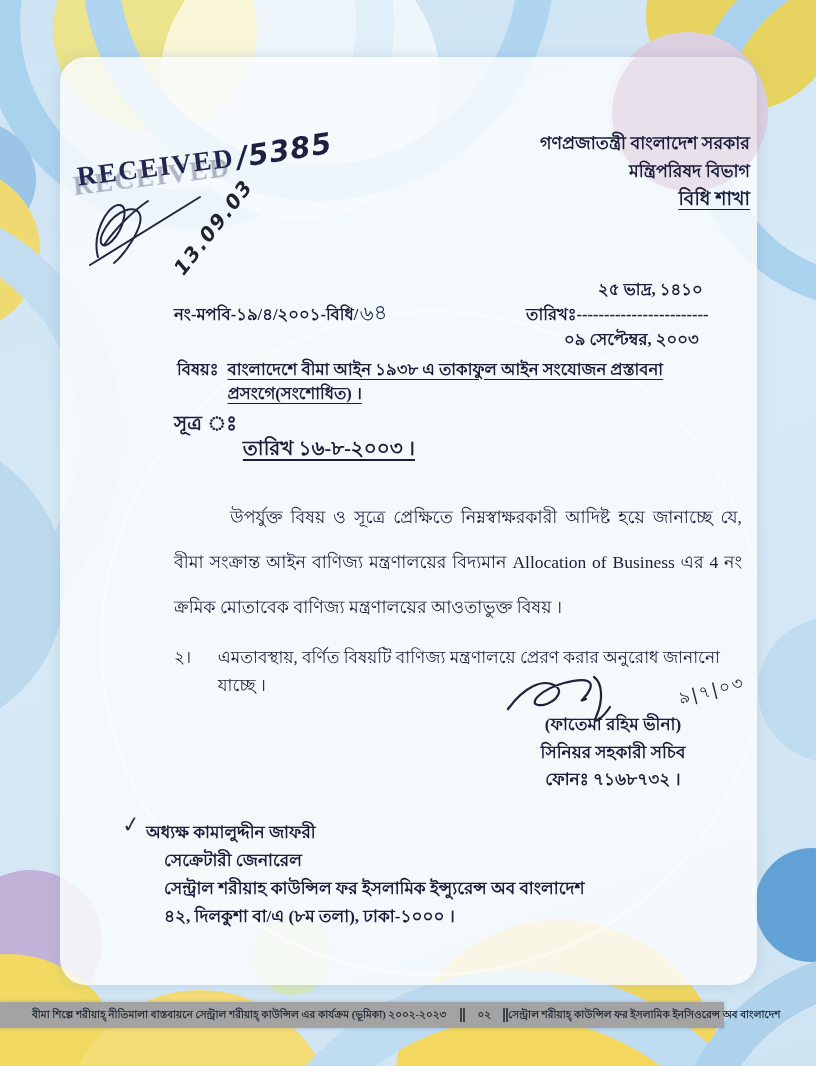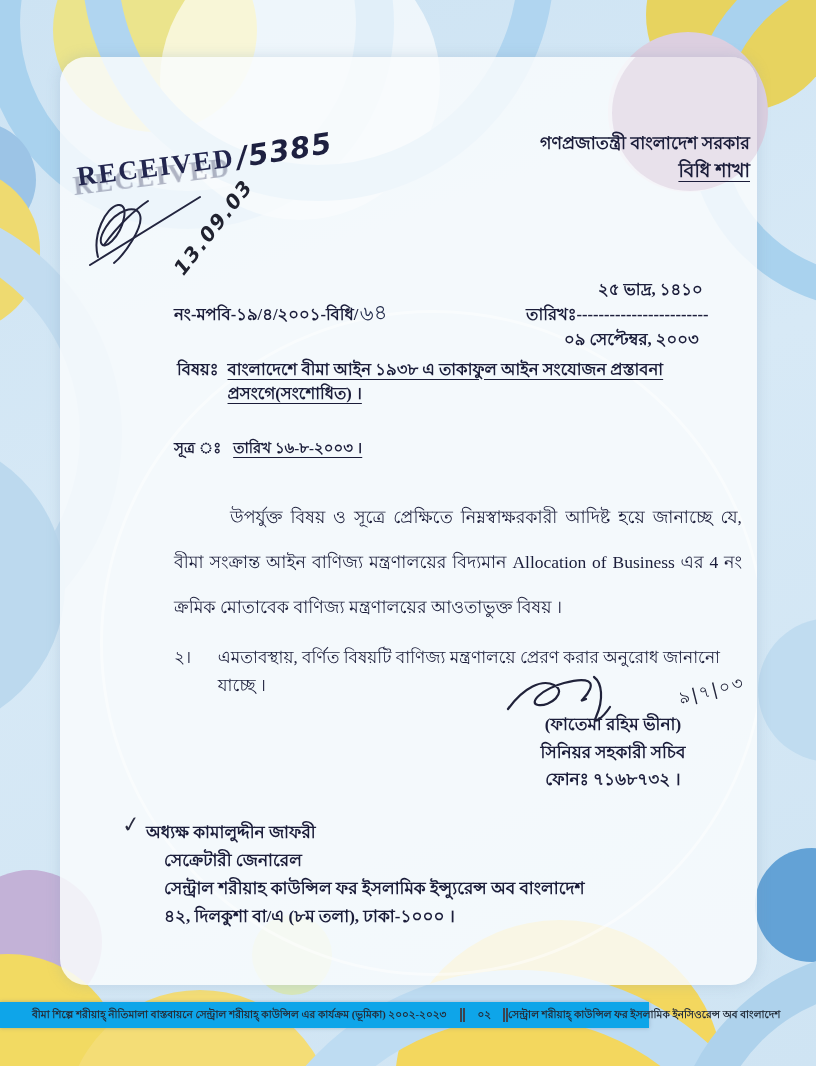--- a/index.html
+++ b/index.html
@@ -42,42 +42,42 @@
   .memo-hand{font-family:"DejaVu Sans",sans-serif;font-size:21px;font-weight:500;color:#27304f;display:inline-block;transform:rotate(-5deg);margin-left:2px;}
   .date-block{position:absolute;left:466px;top:220px;width:240px;font-size:16.5px;font-weight:600;line-height:25px;}
   .date-bn{padding-left:72px;}
   .date-greg{padding-left:38px;}
 
   
   .subject{position:absolute;left:117px;top:301px;width:572px;font-size:16.5px;font-weight:600;display:flex;gap:9px;line-height:24px;}
   .u{text-decoration:underline;text-underline-offset:4px;font-family:Liberation Serif, serif;}
 
   
-  .source{position:absolute;left:114px;top:354px;width:580px;font-size:15px;font-weight:600;display:flex;gap:12px;line-height:25px;align-items:flex-end;}
+  .source{position:absolute;left:114px;top:354px;width:580px;font-size:20px;font-weight:600;display:flex;gap:6px;line-height:25px;}
   .source .lbl{white-space:nowrap;}
 
   
   .para1{position:absolute;left:114px;top:438px;width:568px;font-size:17.5px;font-weight:500;line-height:45px;text-align:justify;text-indent:56px;}
   .para2{position:absolute;left:114px;top:587px;width:572px;font-size:17px;font-weight:500;display:flex;}
   .para2 .num{width:46px;}
 
   
   .sign{position:absolute;left:428px;top:612px;width:250px;text-align:center;font-size:17px;font-weight:600;line-height:27.5px;}
   .sign-date{position:absolute;right:-8px;top:8px;font-family:"DejaVu Sans",sans-serif;font-size:17px;font-weight:500;color:#22243a;transform:rotate(-14deg);letter-spacing:2px;}
   .sign-lines{margin-top:42px;}
 
   
   .addr{position:absolute;left:86px;top:762px;font-size:17px;font-weight:600;line-height:28px;}
   .addr .check{position:absolute;left:-24px;top:-8px;font-size:22px;font-weight:400;transform:rotate(-8deg);color:#2a2c40;}
   .addr .ind{margin-left:18px;}
 
   
   .footer{
-    position:absolute;left:0;top:1002px;width:649px;height:26px;z-index:9;
-    background:#0ea5e9;display:flex;align-items:center;
+    position:absolute;left:0;top:1002px;width:724px;height:26px;z-index:9;
+    background:#a3a3a3;display:flex;align-items:center;
     font-size:10.5px;font-weight:700;color:#232d3a;
     box-shadow:0 0 4px rgba(80,100,130,.35);
   }
   .footer .ltext{margin-left:32px;white-space:nowrap;}
   .footer .pageno{margin-left:14px;padding:0 12px;border-left:5px double #3c4450;border-right:5px double #3c4450;line-height:14px;}
   .footer .rtext{margin-left:auto;margin-right:26px;white-space:nowrap;}
 </style>
 </head>
 <body>
 
@@ -116,20 +116,21 @@
       <g fill="none" stroke="#23253f" stroke-width="2" stroke-linecap="round">
         <path d="M14 72 C 8 50, 22 22, 34 20 C 46 18, 40 44, 28 56 C 18 66, 12 58, 22 42 C 32 26, 52 18, 56 30 C 60 42, 40 70, 30 78"></path>
         <path d="M20 60 C 34 40, 52 24, 64 16"></path>
         <path d="M6 80 L 116 12"></path>
       </g>
     </svg>
     <div class="stamp-date">13.09.03</div>
 
     <div class="letterhead">
       <div class="lh1">গণপ্রজাতন্ত্রী বাংলাদেশ সরকার</div>
+      <div class="lh2">মন্ত্রিপরিষদ বিভাগ</div>
       <div class="lh3">বিধি শাখা</div>
     </div>
 
     <div class="memo-no">
       <span>নং-মপবি-১৯/৪/২০০১-বিধি/</span><span class="memo-hand">৬৪</span>
     </div>
     <div class="date-block">
       <div class="date-bn">২৫ ভাদ্র, ১৪১০</div>
       <div><span>তারিখঃ</span><span>------------------------</span></div>
       <div class="date-greg">০৯ সেপ্টেম্বর, ২০০৩</div>

